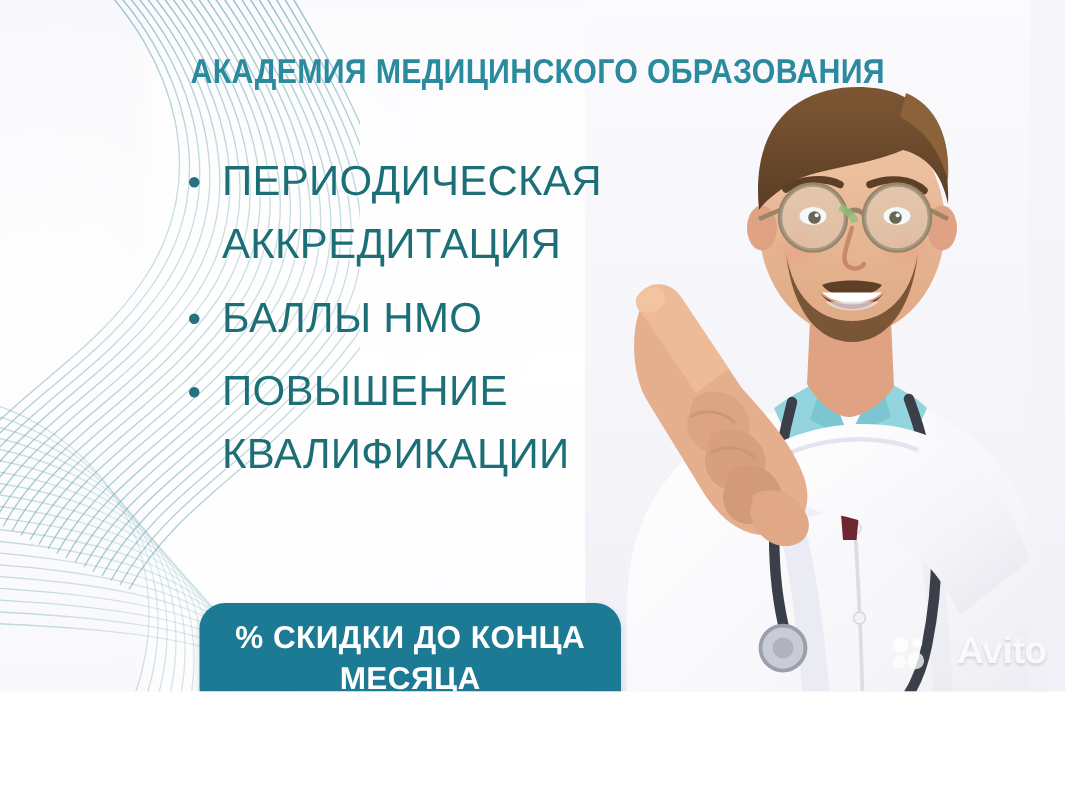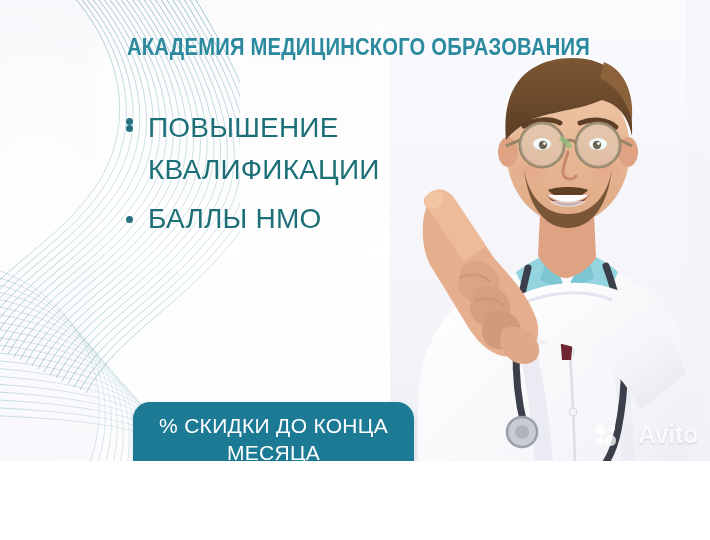--- a/index.html
+++ b/index.html
@@ -115,21 +115,21 @@
     background: #1c7a94;
     display: flex;
     align-items: center;
     justify-content: center;
     box-shadow: 0 2px 5px rgba(20,70,90,0.18);
   }
   .badge-text {
     color: #ffffff;
     font-size: 21px;
     line-height: 27px;
-    font-weight: 400;
+    font-weight: 700;
     text-align: center;
     letter-spacing: 0.3px;
     padding: 0 12px;
   }
 
   
   .watermark {
     position: absolute;
     right: 12px;
     bottom: 12px;
@@ -347,28 +347,29 @@
 
       <rect x="296" y="0" width="24" height="540" fill="#f2f2f8" opacity="0.55"></rect>
     </svg>
   </div>
 
   <div class="title">АКАДЕМИЯ МЕДИЦИНСКОГО ОБРАЗОВАНИЯ</div>
 
   <ul class="bullets">
     <li class="bullet">
       <span class="dot"></span>
+      <span>ПЕРИОДИЧЕСКАЯ АККРЕДИТАЦИЯ</span>
+    </li>
+    <li class="bullet">
+      <span class="dot"></span>
+      <span>БАЛЛЫ НМО</span>
     </li>
     <li class="bullet">
       <span class="dot"></span>
       <span>ПОВЫШЕНИЕ КВАЛИФИКАЦИИ</span>
-    </li>
-    <li class="bullet">
-      <span class="dot"></span>
-      <span>БАЛЛЫ НМО</span>
     </li>
   </ul>
 
   <div class="badge">
     <div class="badge-text">% СКИДКИ ДО КОНЦА МЕСЯЦА</div>
   </div>
 
   <div class="watermark">
     <svg width="27" height="27" viewBox="0 0 27 27">
       <circle cx="8.5" cy="8" r="5.2" fill="rgba(255,255,255,0.92)"></circle>

